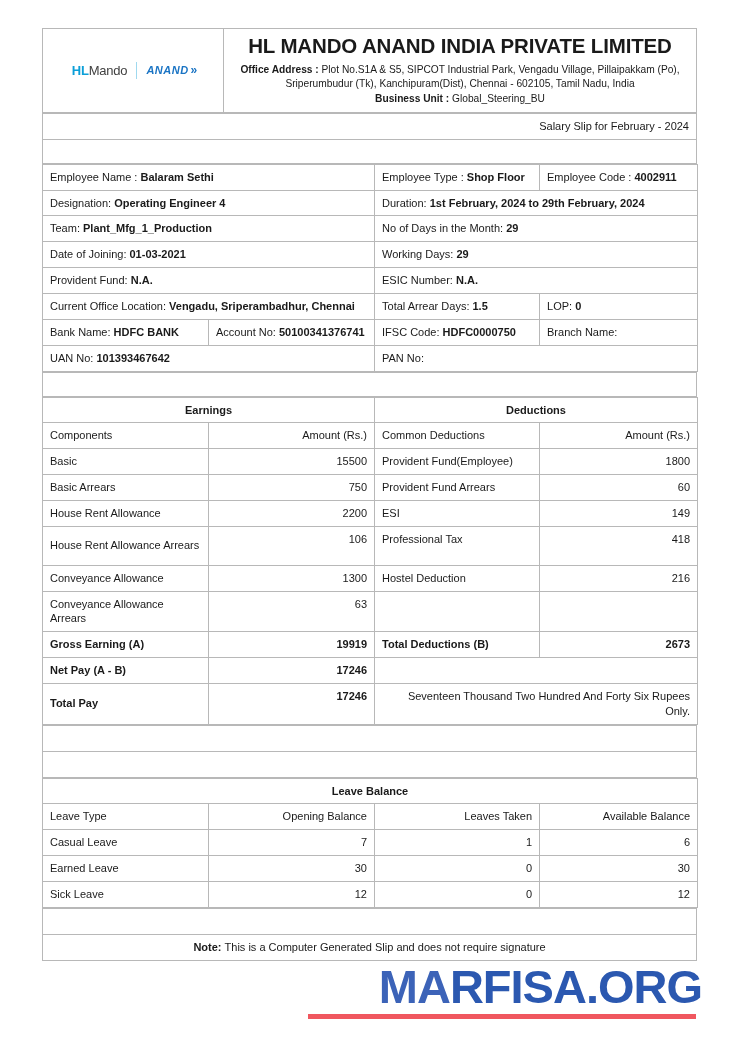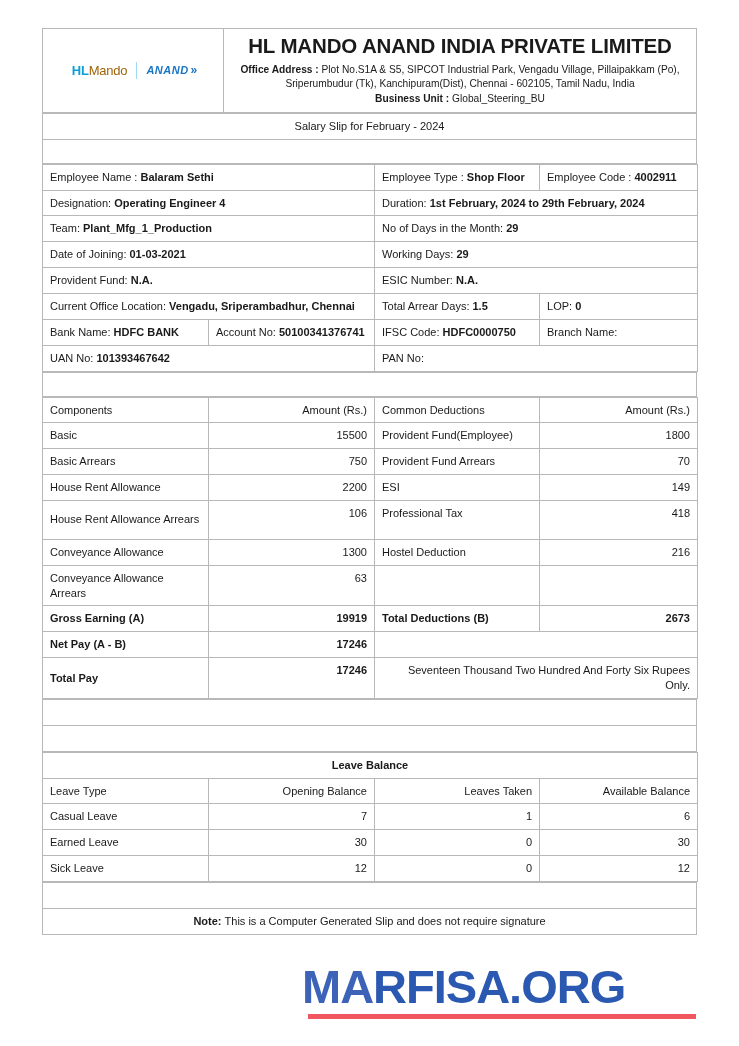--- a/index.html
+++ b/index.html
@@ -52,21 +52,21 @@
     gap: 9px;
   }
   .logo-hl {
     font-size: 13px;
     font-weight: bold;
     letter-spacing: -0.2px;
     color: #0c9fd8;
   }
   .logo-hl .mando {
     font-weight: normal;
-    color: #a16207;
+    color: #404040;
   }
   .logo-divider {
     width: 1px;
     height: 17px;
     background: #9fd9ef;
   }
   .logo-anand {
     font-size: 11px;
     font-weight: bold;
     font-style: italic;
@@ -95,21 +95,21 @@
     white-space: nowrap;
     font-weight: bold;
   }
   .addr-line {
     font-size: 10.2px;
     line-height: 1.45;
   }
   .addr-line b { font-weight: bold; }
 
   .title-row td {
-    text-align: center;
+    text-align: right;
     font-size: 14px;
     padding: 7px 4px;
   }
   .spacer-row td {
     height: 13px;
     padding: 0;
   }
 
   
   .det td { font-size: 10.7px; padding: 6px 7px; }
@@ -143,21 +143,21 @@
     font-size: 10.7px;
     padding: 7px 4px;
   }
 
   
   .watermark {
     position: absolute;
     left: 302px;
     top: 963px;
     width: 400px;
-    text-align: left;
+    text-align: right;
   }
   .wm-text {
     font-size: 47px;
     font-weight: bold;
     color: #2b58b0;
     letter-spacing: -1px;
     line-height: 1;
     white-space: nowrap;
   }
   .wm-text .light { color: #3c63b8; }
@@ -263,38 +263,42 @@
     </table>
 
   <table class="grid">
     <colgroup>
       <col style="width:166px">
         <col style="width:166px">
         <col style="width:165px">
         <col style="width:158px">
     </colgroup>
     <tbody>
+        <tr class="sec-head">
+      <td colspan="2">Earnings</td>
+      <td colspan="2">Deductions</td>
+    </tr>
     <tr class="colhead">
       <td>Components</td>
       <td class="num">Amount (Rs.)</td>
       <td>Common Deductions</td>
       <td class="num">Amount (Rs.)</td>
     </tr>
 
     <tr>
       <td class="comp-name">Basic</td>
       <td class="num">15500</td>
       <td>Provident Fund(Employee)</td>
       <td class="num">1800</td>
     </tr>
     <tr>
       <td class="comp-name">Basic Arrears</td>
       <td class="num">750</td>
       <td>Provident Fund Arrears</td>
-      <td class="num">70</td>
+      <td class="num">60</td>
     </tr>
     <tr>
       <td class="comp-name">House Rent Allowance</td>
       <td class="num">2200</td>
       <td>ESI</td>
       <td class="num">149</td>
     </tr>
     <tr class="tall">
       <td class="comp-name">House Rent Allowance Arrears</td>
       <td class="num" style="vertical-align:top">106</td>

